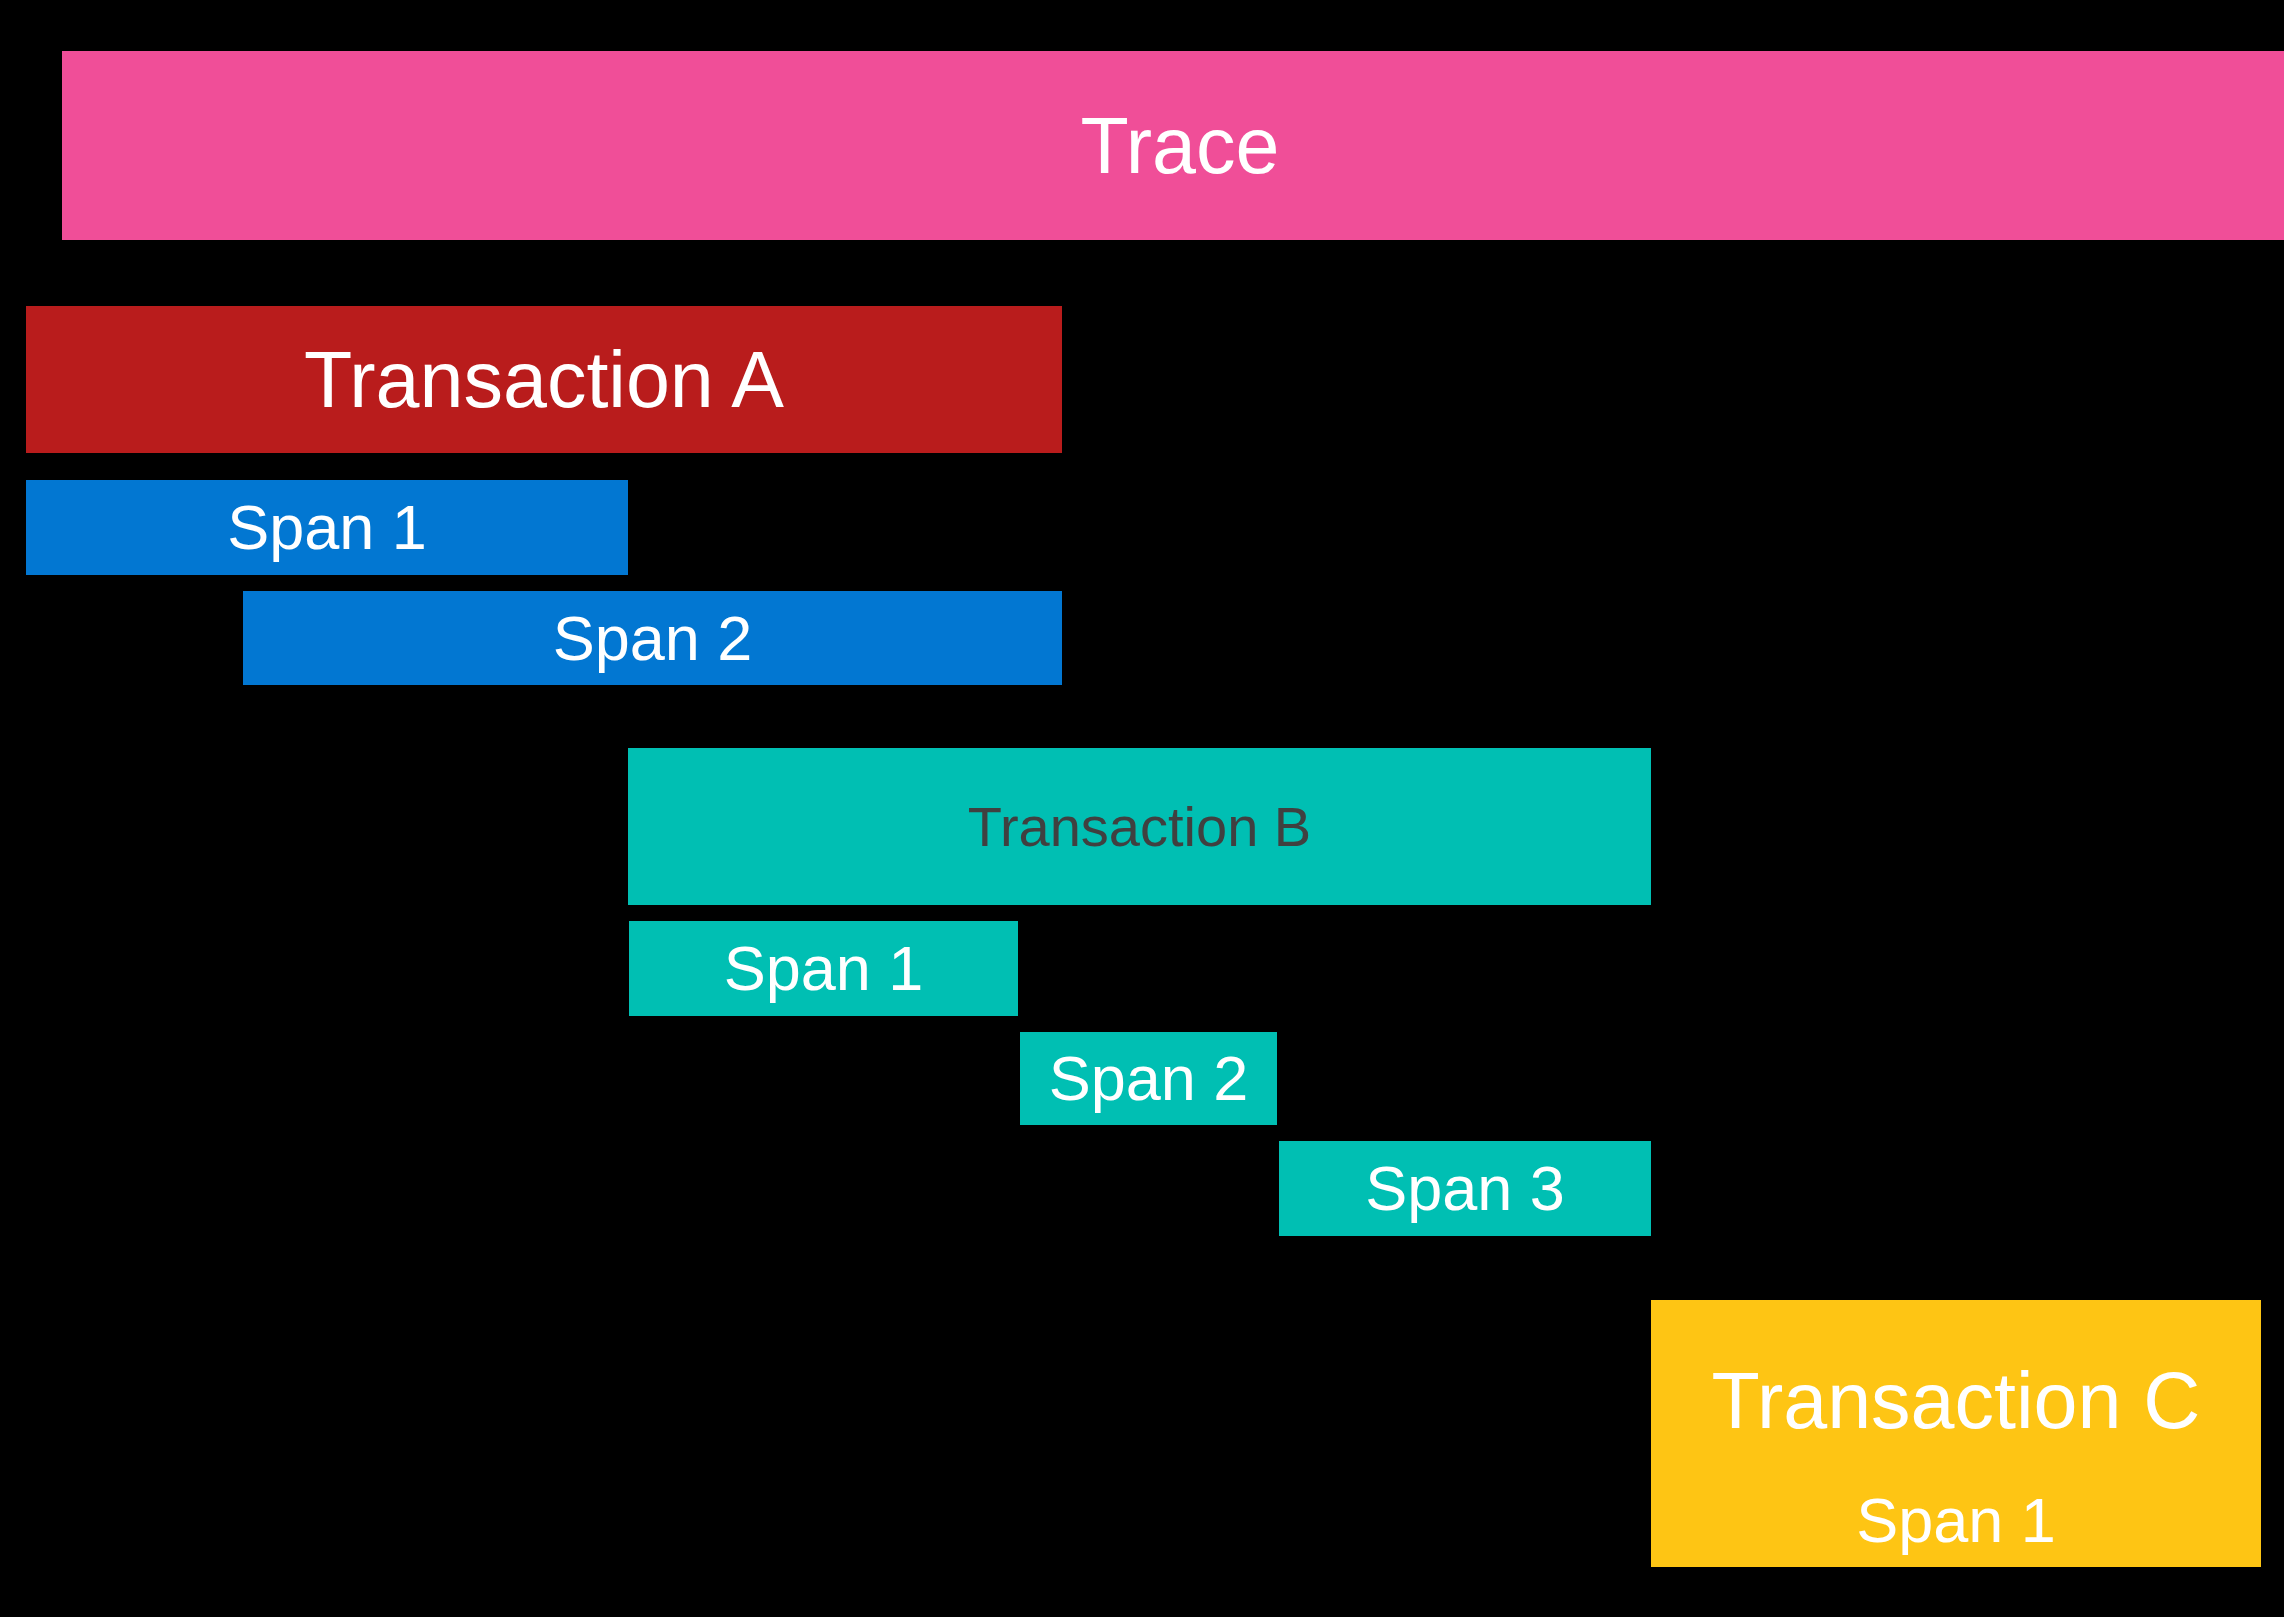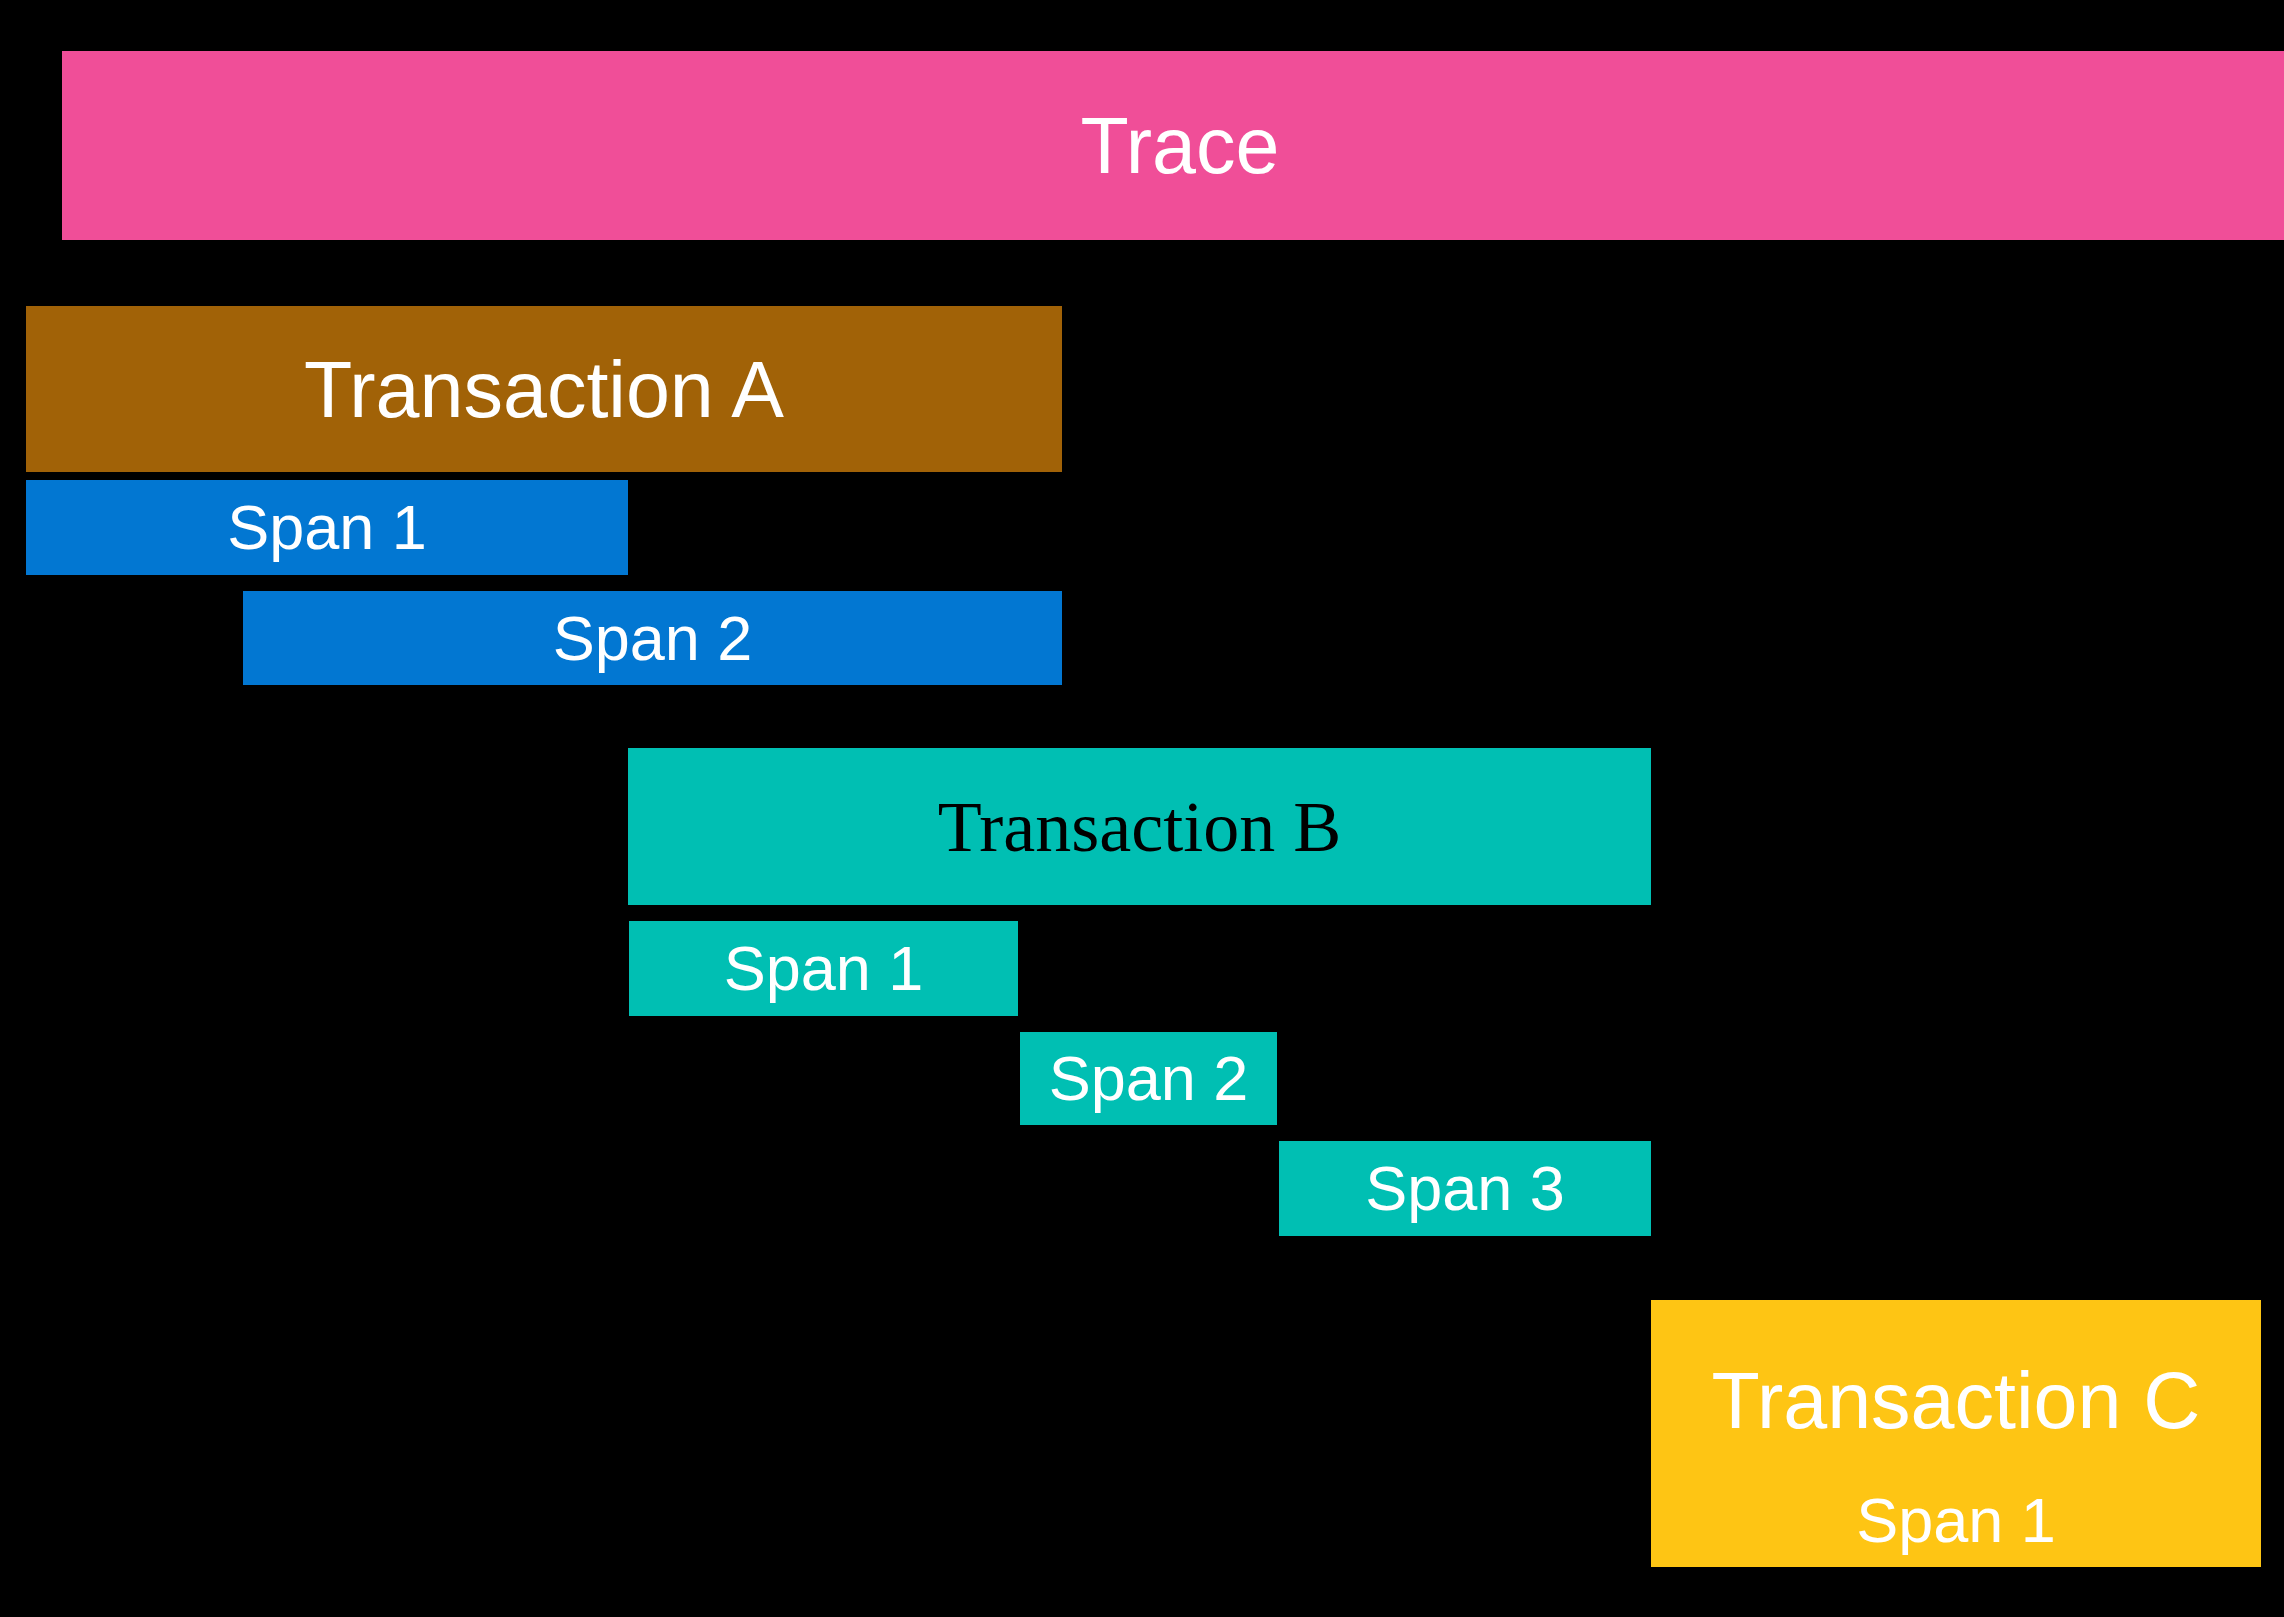--- a/index.html
+++ b/index.html
@@ -30,31 +30,31 @@
     line-height: 1;
   }
 </style>
 </head>
 <body>
 
 <div class="canvas" id="canvas" style="background: rgb(0, 0, 0);">
     <div class="bar" style="left: 26px; top: 51px; width: 2236px; height: 189px; background: rgb(240, 78, 152); margin-left: 36px;">
       <span class="bar-label" style="font-size: 79px; color: rgb(255, 255, 255);">Trace</span>
     </div>
-    <div class="bar" style="left: 26px; top: 306px; width: 1036px; height: 166px; background: #a16207;">
+    <div class="bar" style="left: 26px; top: 306px; width: 1036px; height: 147px; background: #b91c1c;">
       <span class="bar-label" style="font-size: 79px; color: rgb(255, 255, 255);">Transaction A</span>
     </div>
     <div class="bar" style="left: 26px; top: 480px; width: 602px; height: 95px; background: rgb(2, 119, 210);">
       <span class="bar-label" style="font-size: 63px; color: rgb(255, 255, 255);">Span 1</span>
     </div>
     <div class="bar" style="left: 243px; top: 591px; width: 819px; height: 94px; background: rgb(2, 119, 210);">
       <span class="bar-label" style="font-size: 63px; color: rgb(255, 255, 255);">Span 2</span>
     </div>
     <div class="bar" style="left: 628px; top: 748px; width: 1023px; height: 157px; background: rgb(0, 191, 179);">
-      <span class="bar-label" style="font-size: 72px; color: #000000; font-family: Liberation Serif, serif;">Transaction B</span>
+      <span class="bar-label" style="font-size: 56px; color: #404040;">Transaction B</span>
     </div>
     <div class="bar" style="left: 629px; top: 921px; width: 389px; height: 95px; background: rgb(0, 191, 179);">
       <span class="bar-label" style="font-size: 63px; color: rgb(255, 255, 255);">Span 1</span>
     </div>
     <div class="bar" style="left: 1020px; top: 1032px; width: 257px; height: 93px; background: rgb(0, 191, 179);">
       <span class="bar-label" style="font-size: 63px; color: rgb(255, 255, 255);">Span 2</span>
     </div>
     <div class="bar" style="left: 1279px; top: 1141px; width: 372px; height: 95px; background: rgb(0, 191, 179);">
       <span class="bar-label" style="font-size: 63px; color: rgb(255, 255, 255);">Span 3</span>
     </div>

